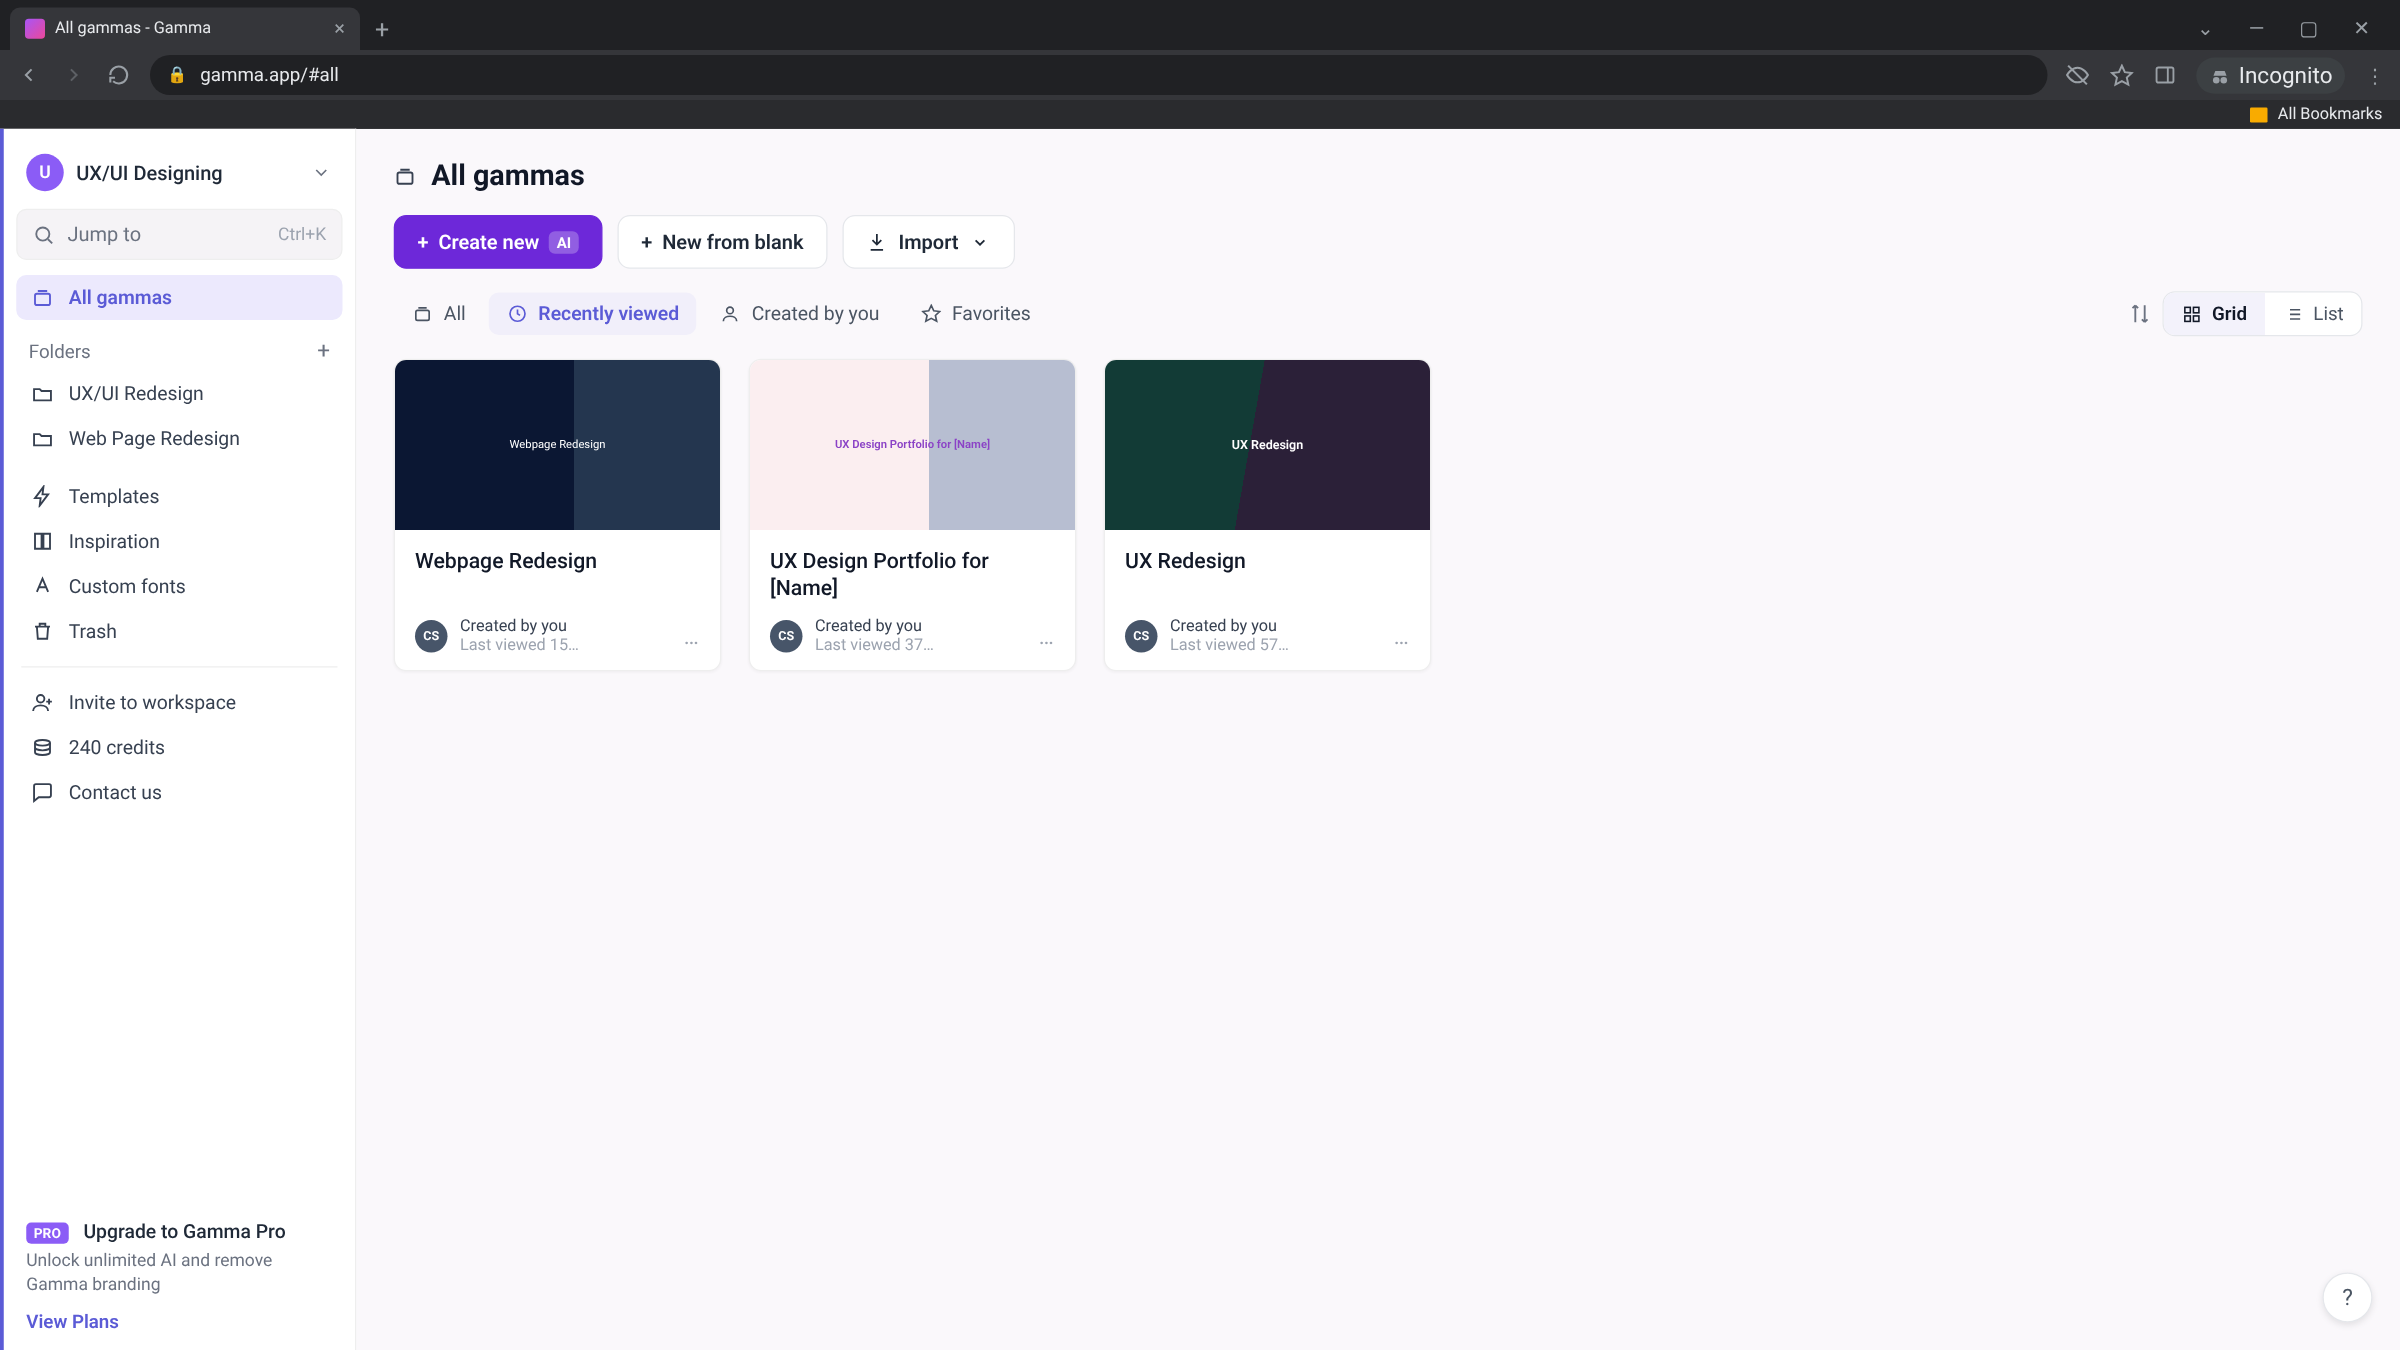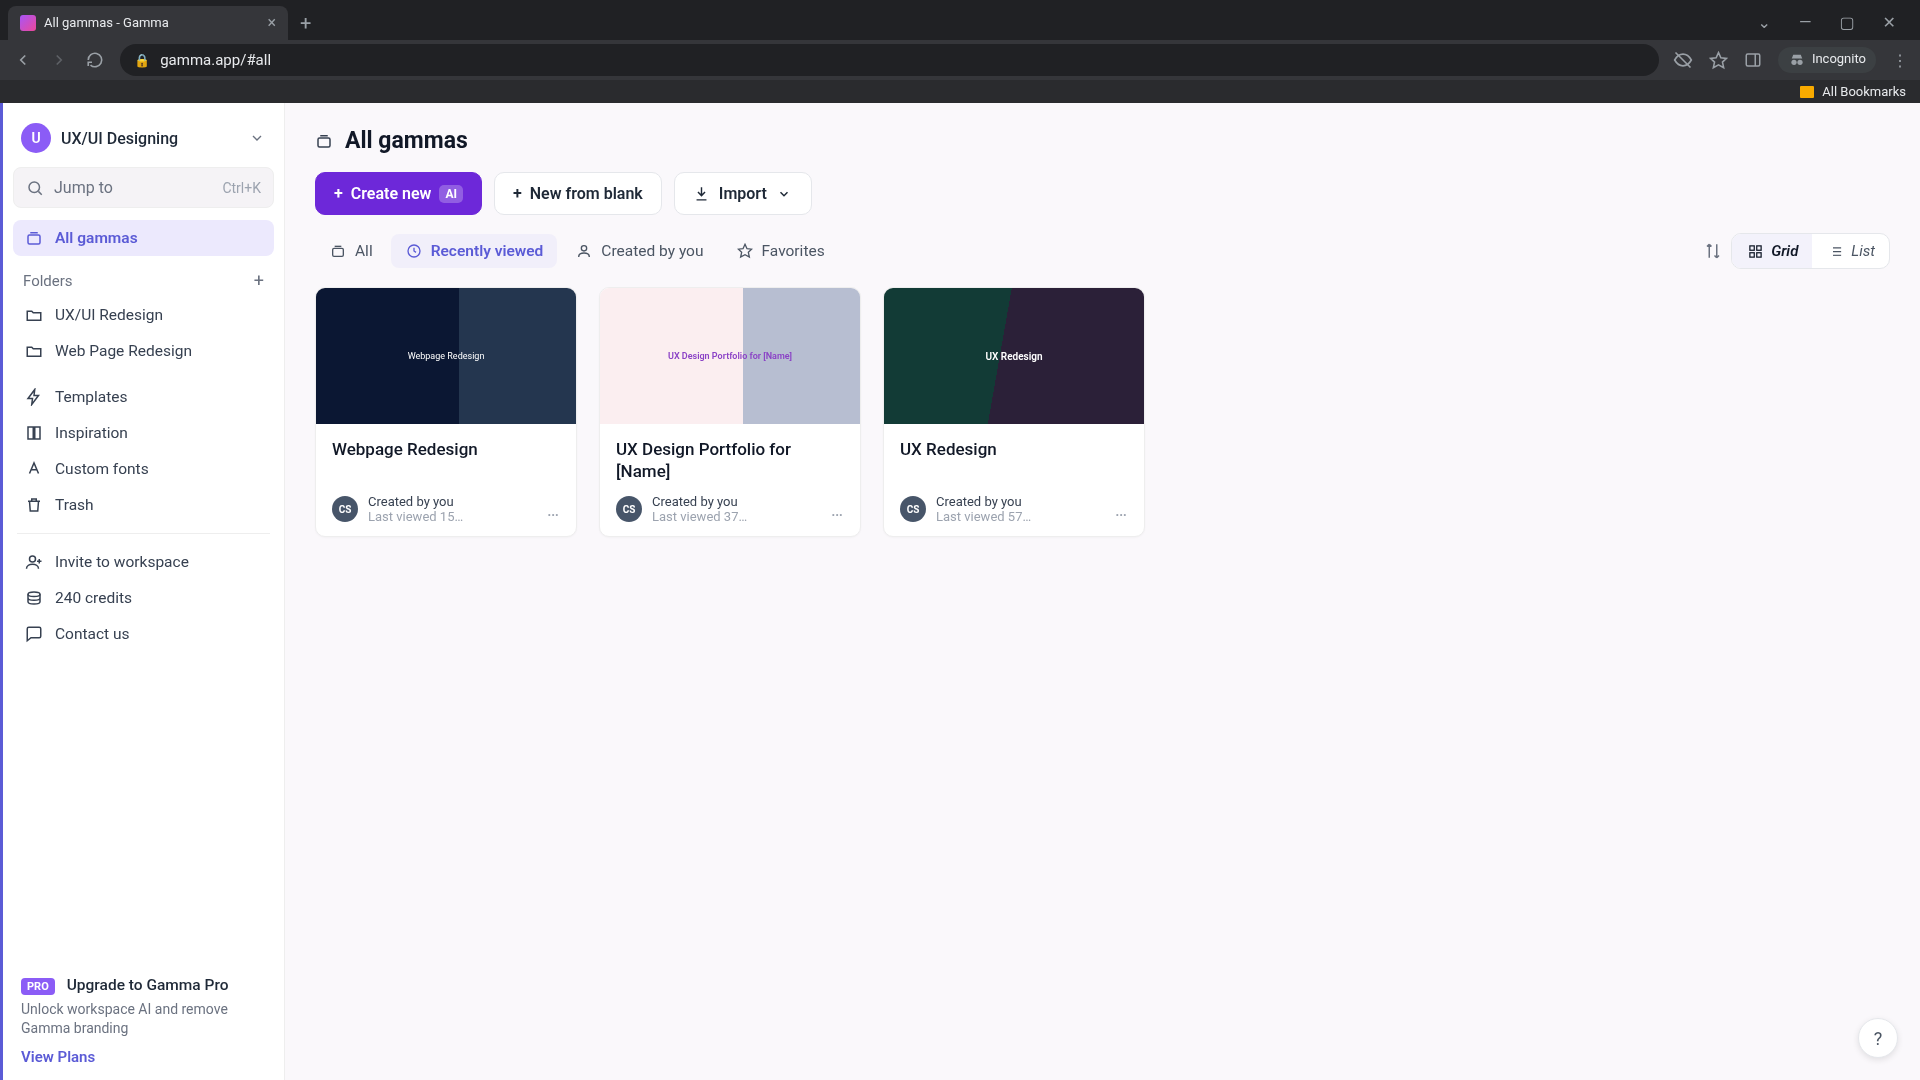--- a/index.html
+++ b/index.html
@@ -13,21 +13,21 @@
 .tab .tab-title { flex: 1; white-space: nowrap; overflow: hidden; text-overflow: ellipsis; }
 .tab .tab-close { color: #9aa0a6; font-size: 16px; }
 .new-tab { color: #9aa0a6; padding: 0 12px; font-size: 20px; }
 .window-controls { margin-left: auto; display: flex; gap: 28px; padding-right: 16px; color: #9aa0a6; }
 .addr-row { display: flex; align-items: center; height: 40px; background: #35363a; padding: 0 12px; gap: 14px; }
 .nav-icon { color: #9aa0a6; display: flex; align-items: center; justify-content: center; width: 22px; }
 .nav-icon.disabled { opacity: 0.4; }
 .omnibox { flex: 1; background: #202124; border-radius: 20px; height: 32px; display: flex; align-items: center; padding: 0 14px; gap: 10px; color: #e8eaed; font-size: 15px; }
 .omnibox .lock { color: #9aa0a6; font-size: 13px; }
 .right-icons { display: flex; align-items: center; gap: 16px; color: #9aa0a6; }
-.incognito-chip { display: flex; align-items: flex-start; gap: 6px; background: #3c4043; padding: 4px 10px; border-radius: 16px; font-size: 13px; color: #e8eaed; }
+.incognito-chip { display: flex; align-items: flex-end; gap: 6px; background: #3c4043; padding: 4px 10px; border-radius: 16px; font-size: 18px; color: #e8eaed; }
 .bookmarks-row { height: 23px; display: flex; align-items: center; justify-content: flex-end; padding: 0 14px; color: #e8eaed; font-size: 13px; gap: 8px; background:#2a2b2e; }
 .bookmarks-row .folder { width: 14px; height: 12px; background: #f9ab00; border-radius: 1px; }
 
 
 .app { display: flex; height: calc(1080px - 103px); background: #faf8fb; }
 .sidebar { width: 285px; background: #fff; border-right: 1px solid #eee; display: flex; flex-direction: column; padding: 14px 10px 10px; border-left: 3px solid #5b5bd6; }
 .ws-row { display: flex; align-items: center; gap: 10px; padding: 6px 8px 14px; }
 .ws-avatar { width: 30px; height: 30px; border-radius: 50%; background: #8b5cf6; color: #fff; display: flex; align-items: center; justify-content: center; font-size: 14px; font-weight: 600; }
 .ws-name { flex: 1; font-size: 16px; color: #1f2937; font-weight: 500; }
 .jump-to { display: flex; align-items: center; gap: 10px; background: #f5f3f6; border: 1px solid #eee; border-radius: 8px; padding: 10px 12px; color: #6b7280; font-size: 16px; margin-bottom: 12px; }
@@ -50,21 +50,21 @@
 .page-head { display: flex; align-items: center; gap: 12px; margin-bottom: 18px; }
 .page-title { font-size: 23px; font-weight: 700; color: #111827; }
 .action-row { display: flex; gap: 12px; margin-bottom: 18px; }
 .btn { display: inline-flex; align-items: center; gap: 8px; padding: 11px 18px; border-radius: 10px; font-size: 16px; font-weight: 600; border: 1px solid #e5e7eb; background: #fff; color: #1f2937; cursor: pointer; }
 .btn.primary { background: #6d28d9; border-color: #6d28d9; color: #fff; }
 .ai-chip { background: rgba(255,255,255,0.25); padding: 2px 6px; border-radius: 5px; font-size: 12px; font-weight: 700; }
 
 .filter-row { display: flex; align-items: center; gap: 4px; margin-bottom: 18px; }
 .filter { display: inline-flex; align-items: center; gap: 8px; padding: 8px 14px; border-radius: 8px; color: #4b5563; font-size: 15.5px; cursor: pointer; }
 .filter.active { background: #f1effa; color: #5b5bd6; font-weight: 600; }
-.view-toggle { margin-left: auto; display: flex; align-items: center; gap: 4px; font-style: italic; }
+.view-toggle { margin-left: auto; display: flex; align-items: center; gap: 4px; }
 .sort-btn { width: 28px; height: 28px; display: flex; align-items: center; justify-content: center; color: #6b7280; }
 .view-seg { display: flex; border: 1px solid #e5e7eb; border-radius: 10px; overflow: hidden; background: #fff; }
 .seg { display: inline-flex; align-items: center; gap: 7px; padding: 8px 14px; color: #4b5563; font-size: 15px; }
 .seg.active { background: #f3f2fb; color: #111827; font-weight: 600; }
 
 .card-grid { display: flex; gap: 22px; flex-wrap: wrap; }
 .card { width: 262px; background: #fff; border: 1px solid #eee; border-radius: 10px; overflow: hidden; box-shadow: 0 1px 2px rgba(0,0,0,0.03); }
 .thumb { height: 136px; background: #1e293b; position: relative; display:flex; align-items:center; justify-content:center; color:#fff; font-size:11px; }
 .thumb.t1 { background: linear-gradient(90deg,#0b1733 55%, #24364f 55%); }
 .thumb.t2 { background: linear-gradient(90deg,#fbeef0 55%, #b7bed1 55%); color:#8b42c6;}
@@ -277,21 +277,21 @@
       <span>Contact us</span>
     </div>
 
     <div class="spacer"></div>
 
     <div class="upgrade-box">
       <div>
         <span class="pro-badge">PRO</span>
         <span class="upgrade-title">Upgrade to Gamma Pro</span>
       </div>
-      <div class="upgrade-sub">Unlock workspace AI and remove Gamma branding</div>
+      <div class="upgrade-sub">Unlock unlimited AI and remove Gamma branding</div>
       <a class="view-plans">View Plans</a>
     </div>
   </aside>
 
   <main class="main">
     <div class="page-head">
       <span class="ic">
           <svg width="22" height="22" viewBox="0 0 24 24" fill="none" stroke="#374151" stroke-width="2">
             <rect x="4" y="8" width="16" height="12" rx="2"></rect>
             <path d="M7 5h10"></path>

